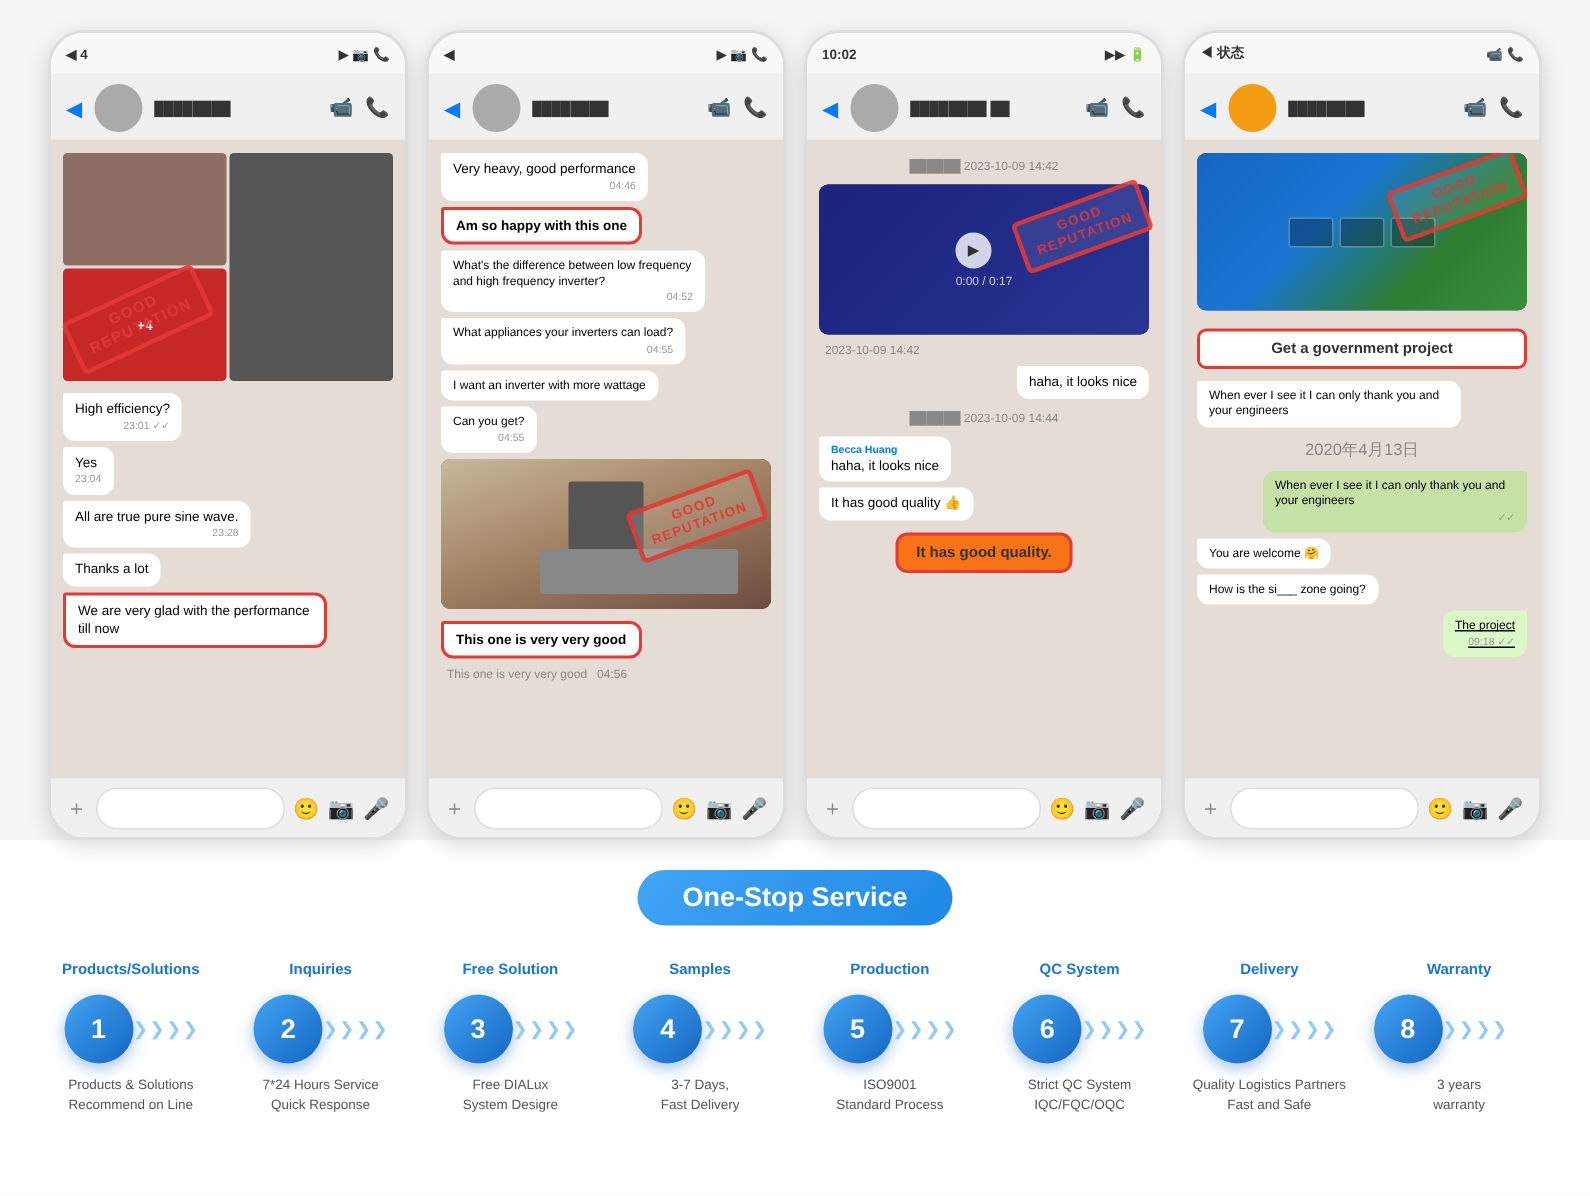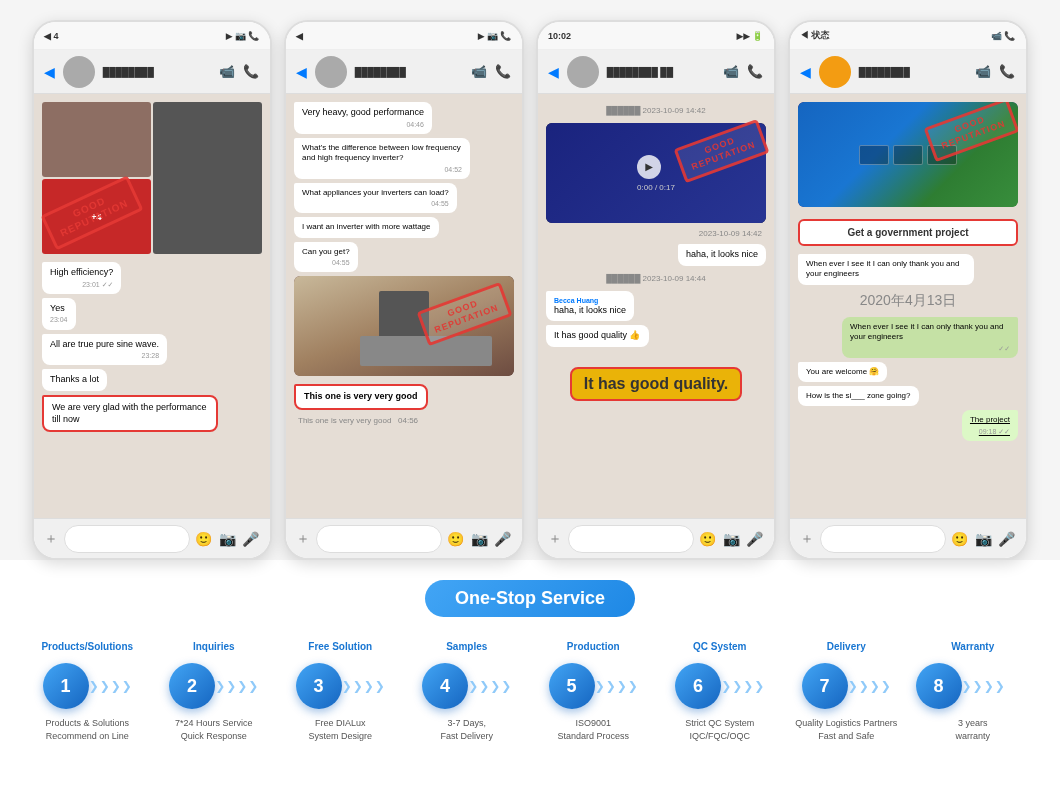--- a/index.html
+++ b/index.html
@@ -364,20 +364,23 @@
       <div class="header-icons">
         <span>📹</span>
         <span>📞</span>
       </div>
     </div>
     <div class="chat-body">
       <div class="msg msg-received">
         <span>Very heavy, good performance</span>
         <div class="msg-time">04:46</div>
       </div>
+      <div class="msg msg-received msg-highlight">
+        <span style="font-weight:600;">Am so happy with this one</span>
+      </div>
       <div class="msg msg-received" style="font-size:8px;">
         <span>What's the difference between low frequency and high frequency inverter?</span>
         <div class="msg-time">04:52</div>
       </div>
       <div class="msg msg-received" style="font-size:8px;">
         <span>What appliances your inverters can load?</span>
         <div class="msg-time">04:55</div>
       </div>
       <div class="msg msg-received" style="font-size:8px;">
         <span>I want an inverter with more wattage</span>
@@ -440,38 +443,38 @@
             <div class="play-btn">▶</div>
             <div class="video-time">0:00 / 0:17</div>
           </div>
           <div class="stamp" style="top:10px;right:0;transform:rotate(-20deg);font-size:9px;background:rgba(255,255,255,0.1);z-index:3;">
             <div>GOOD</div>
             <div>REPUTATION</div>
           </div>
         </div>
       </div>
 
-      <div style="font-size:8px;color:#888;text-align:right;padding:2px 4px;">2023-10-09 14:42</div>
+      <div style="font-size:8px;color:#888;padding:2px 4px;">2023-10-09 14:42</div>
 
       <div class="msg msg-received" style="align-self:flex-end;">
         <span>haha, it looks nice</span>
       </div>
 
       <div style="text-align:center;font-size:8px;color:#888;margin:4px 0;">██████ 2023-10-09 14:44</div>
 
       <div class="msg msg-received">
         <div style="font-size:7px;color:#007aff;font-weight:600;">Becca Huang</div>
         <span>haha, it looks nice</span>
       </div>
 
       <div class="msg msg-received">
         <span>It has good quality 👍</span>
       </div>
 
-      <div style="align-self:center;border:2px solid #e53935;background:#eab308;border-radius:8px;padding:6px 12px;font-size:16px;font-weight:600;color:#333;margin:16px auto;text-align:center;">
+      <div style="align-self:center;border:2px solid #e53935;background:#f97316;border-radius:8px;padding:6px 12px;font-size:10px;font-weight:600;color:#333;margin:4px auto;text-align:center;">
         <span>It has good quality.</span>
       </div>
     </div>
     <div class="chat-footer">
       <span class="footer-icon">＋</span>
       <div class="footer-input"></div>
       <span class="footer-icon">🙂</span>
       <span class="footer-icon">📷</span>
       <span class="footer-icon">🎤</span>
     </div>
@@ -511,21 +514,21 @@
       </div>
 
       <div style="border:2px solid #e53935;background:#fff;border-radius:6px;padding:6px 10px;font-size:10px;font-weight:700;color:#333;margin:4px 0;text-align:center;">
         <span>Get a government project</span>
       </div>
 
       <div class="msg msg-received" style="font-size:8px;">
         <span>When ever I see it I can only thank you and your engineers</span>
       </div>
 
-      <div style="text-align:center;font-size:14px;color:#888;margin:3px 0;">2020年4月13日</div>
+      <div style="text-align:center;font-size:11px;color:#888;margin:3px 0;">2020年4月13日</div>
 
       <div class="msg msg-sent" style="font-size:8px;background:#c5e1a5;">
         <span>When ever I see it I can only thank you and your engineers</span>
         <div class="msg-time">✓✓</div>
       </div>
 
       <div class="msg msg-received" style="font-size:8px;">
         <span>You are welcome 🤗</span>
       </div>
       <div class="msg msg-received" style="font-size:8px;">

